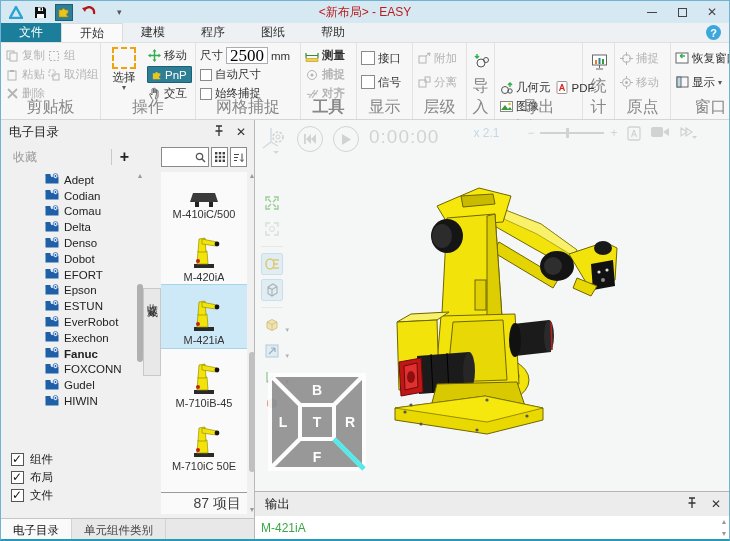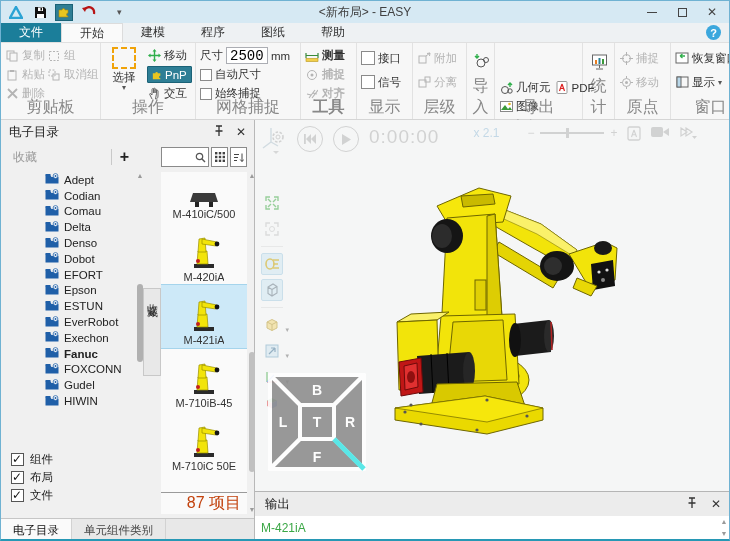--- a/index.html
+++ b/index.html
@@ -6,21 +6,21 @@
 html,body { width:730px; height:541px; }
 body { font-family:"Liberation Sans","DejaVu Sans",sans-serif; font-size:12px; color:#333; background:#fff; overflow:hidden; }
 .window { position:relative; width:730px; height:541px; border:1px solid #6fb2d2; border-bottom:2px solid #2798b5; background:#f0f0f0; overflow:hidden; }
 
 
 .titlebar { position:absolute; left:0; top:0; width:100%; height:22px; background:#d6e9f3; display:flex; align-items:center; }
 .qa { display:flex; align-items:center; gap:6px; padding-left:6px; }
 .qa-btn { width:18px; height:17px; display:flex; align-items:center; justify-content:center; }
 .qa-btn.active { background:#2e7e95; border:1px solid #1b6277; }
 .qa-more { color:#555; font-size:9px; margin-left:14px; }
-.win-title { position:absolute; left:0; right:0; text-align:center; font-size:12px; color:#404040; pointer-events:none; }
+.win-title { position:absolute; left:0; right:0; text-align:center; font-size:12px; color:#b91c1c; pointer-events:none; }
 .win-ctrls { position:absolute; right:2px; top:0; height:22px; display:flex; }
 .win-ctrl { width:30px; height:22px; display:flex; align-items:center; justify-content:center; color:#444; font-size:12px; }
 .glyph-min { width:10px; height:1px; background:#444; display:inline-block; }
 .glyph-max { width:9px; height:9px; border:1px solid #444; display:inline-block; }
 
 
 .tabrow { position:absolute; left:0; top:22px; width:100%; height:20px; background:#eef1f3; display:flex; align-items:stretch; border-bottom:1px solid #e0e0e0; }
 .tab-file { background:#1b7e9a; color:#fff; padding:0 18px; display:flex; align-items:center; font-size:12px; }
 .tab { padding:0 18px; display:flex; align-items:center; color:#333; font-size:12px; }
 .tab.active { background:#fafafa; border:1px solid #dcdcdc; border-bottom:none; }
@@ -35,21 +35,21 @@
 .ric { width:14px; height:14px; flex:none; display:inline-flex; align-items:center; justify-content:center; }
 .cbx { width:12px; height:12px; border:1px solid #8a8a8a; background:#fff; display:inline-block; flex:none; }
 .g-clip { width:100px; } .g-clip .rg-cols{ display:flex; gap:2px; }
 .g-op { width:95px; } .g-op .op-flex { display:flex; gap:4px; }
 .sel-btn { width:38px; text-align:center; }
 .sel-box { width:24px; height:22px; border:2px dashed #f0a30a; margin:1px auto 1px; }
 .sel-lbl { font-size:11.5px; color:#333; }
 .sel-car { font-size:8px; color:#555; line-height:5px; }
 .pnp-chip { background:#2e7e95; border:1px solid #1b6277; color:#fff; display:flex; align-items:center; gap:3px; padding:0 4px; height:17px; border-radius:1px; font-size:11.5px; }
 .g-grid { width:105px; }
-.dim-input { width:42px; height:17px; border:1px solid #abadb3; background:#fff; font-size:14px; padding:0 3px; font-family:Liberation Mono, monospace; }
+.dim-input { width:42px; height:17px; border:1px solid #abadb3; background:#fff; font-size:17px; padding:0 3px; font-family:Liberation Serif, serif; }
 .g-tools { width:56px;font-weight:bold; } .g-disp { width:56px; } .g-hier { width:54px; }
 .g-imp { width:28px; } .g-exp { width:88px; } .g-exp .rg-cols{display:flex; gap:4px;margin-top:32px;}
 .g-stat { width:32px; } .g-orig { width:56px; } .g-win { width:80px; }
 .car { font-size:8px; color:#555; }
 
 
 .leftpanel { position:absolute; left:0; top:119px; width:254px; height:422px; background:#f0f0f0; border-right:1px solid #b8b8b8; }
 .lp-header { position:absolute; left:0; top:0; width:100%; height:24px; display:flex; align-items:center; padding:0 8px; }
 .lp-title { font-size:12.5px; color:#222; }
 .lp-hbtns { margin-left:auto; display:flex; gap:12px; align-items:center; }
@@ -72,21 +72,21 @@
 .tool-btn { width:17px; height:20px; background:#fff; border:1px solid #8a8a8a; display:flex; align-items:center; justify-content:center; }
 .model-list { position:absolute; left:0; top:26px; width:86px; bottom:22px; background:#fafafa; overflow:hidden; }
 .model-item { height:63px; display:flex; flex-direction:column; align-items:center; justify-content:flex-end; padding-bottom:2px; }
 .model-item.partial { height:50px; }
 .model-item .thumb { height:44px; display:flex; align-items:flex-end; justify-content:center; }
 .model-item.partial .thumb { height:30px; }
 .model-item .thumb-dark { display:none; }
 .model-item.partial .thumb-dark { display:block; }
 .model-name { font-size:11px; color:#333; white-space:nowrap; overflow:hidden; max-width:84px; }
 .model-item.selected { background:#cde9f8; outline:1px solid #a5d4ec; }
-.count-row { position:absolute; left:0; bottom:0; width:86px; height:22px; border-top:1px solid #9a9a9a; background:#fafafa; display:flex; align-items:center; justify-content:flex-end; padding-right:6px; font-size:16px; color:#c2410c; }
+.count-row { position:absolute; left:0; bottom:0; width:86px; height:22px; border-top:1px solid #9a9a9a; background:#fafafa; display:flex; align-items:center; justify-content:flex-end; padding-right:6px; font-size:14px; color:#404040; }
 .model-scroll { position:absolute; left:247px; top:52px; width:8px; height:342px; }
 .model-thumbbar { position:absolute; left:1px; top:180px; width:6px; height:120px; background:#c0c0c0; border-radius:3px; }
 .filters { position:absolute; left:10px; top:330px; }
 .filter-row { display:flex; align-items:center; gap:6px; height:18px; font-size:11.5px; color:#222; }
 .fcb { width:13px; height:13px; border:1px solid #555; background:#fff; position:relative; flex:none; }
 .filter-row.checked .fcb::after { content:"✓"; position:absolute; left:0px; top:-2px; font-size:12px; font-weight:bold; color:#111; }
 .bottom-tabs { position:absolute; left:0; bottom:0; width:100%; height:24px; background:#e8e8e8; border-top:1px solid #c6c6c6; display:flex; }
 .btab { padding:0 12px; display:flex; align-items:center; font-size:11.5px; color:#444; border-right:1px solid #d2d2d2; }
 .btab.active { background:#fafafa; color:#111; }
 

